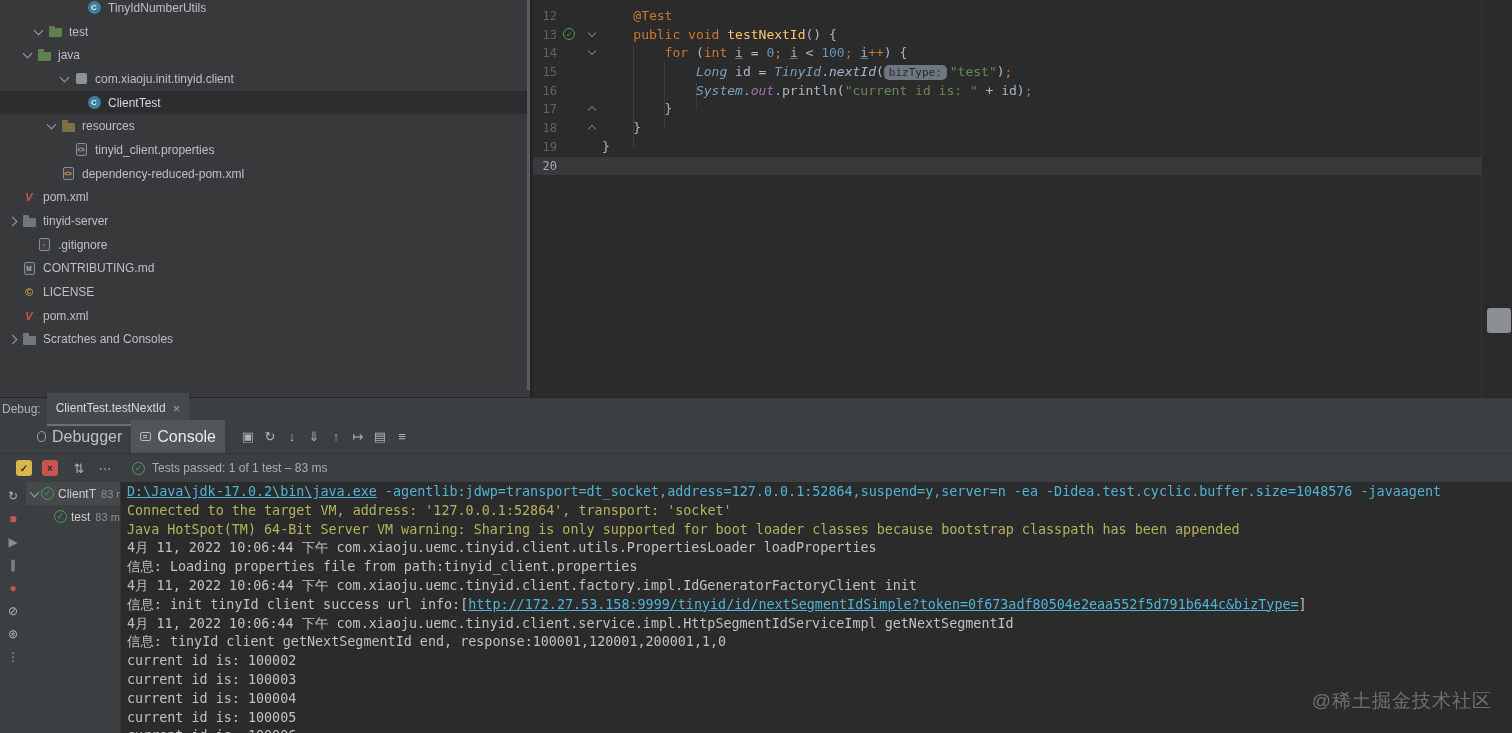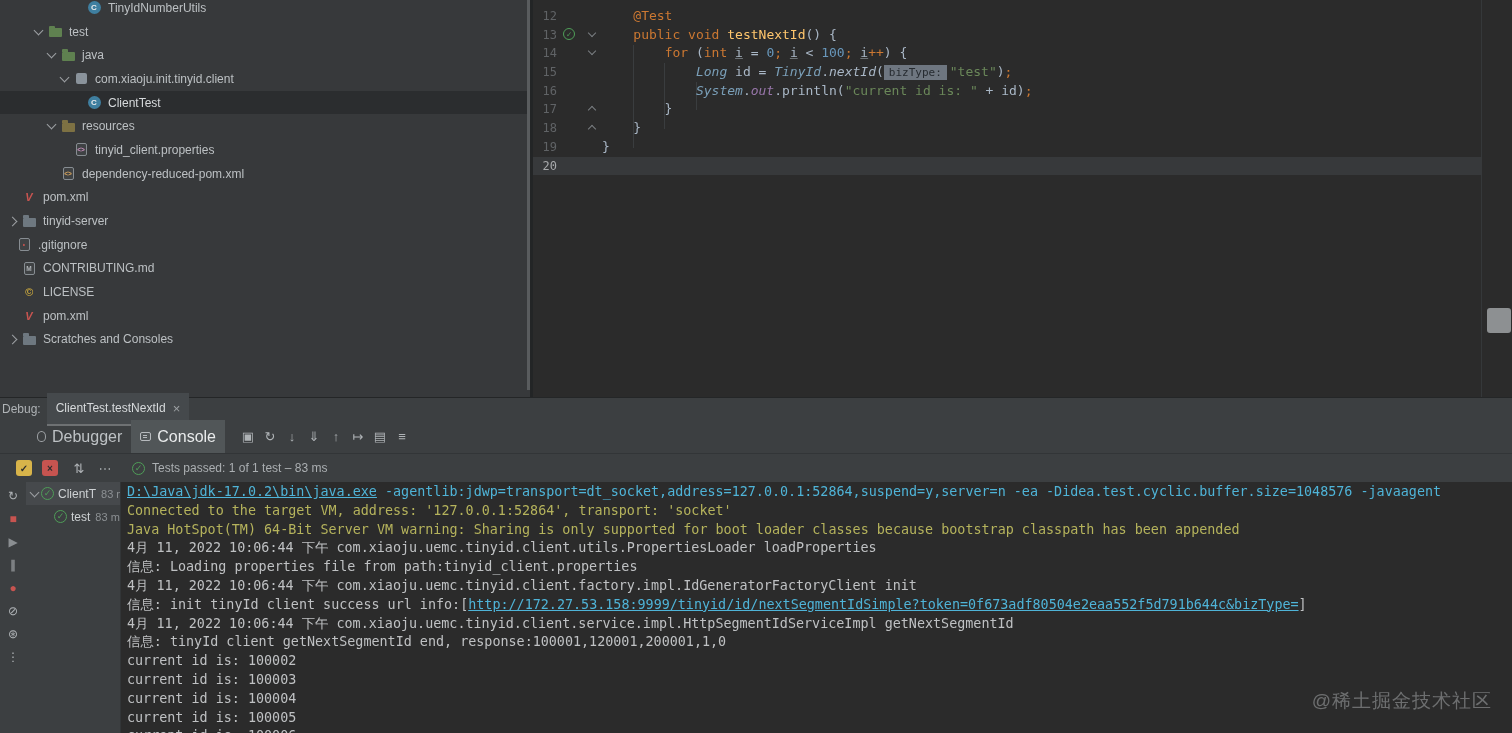--- a/index.html
+++ b/index.html
@@ -62,21 +62,21 @@
   .tk-ann  { color:#CC7832; }
   .tk-mdecl{ color:#FFC66D; }
   .tk-num  { color:#6897BB; }
   .tk-str  { color:#6A8759; }
   .tk-semi { color:#CC7832; }
   .tk-cls  { color:#7A9FB8; font-style:italic; }
   .tk-field{ color:#9876AA; font-style:italic; }
   .tk-method { color:#A9B7C6; }
   .tk-smethod{ color:#A9B7C6; font-style:italic; }
   .tk-varu { color:#A9B7C6; text-decoration:underline; text-decoration-color:#6E7478; }
-  .tk-hint { background:#6E7680; color:#262B30; border-radius:0; padding:1px 5px; font-size:11px; margin-right:3px; }
+  .tk-hint { background:#6E7680; color:#262B30; border-radius:5px; padding:1px 5px; font-size:11px; margin-right:3px; }
   .editor-scroll-thumb { position:absolute; right:2px; top:308px; width:24px; height:25px;
       background:#9FA2A4; opacity:.85; border-radius:3px; }
 
   
   .debug-pane { position:absolute; left:0; top:397px; width:1512px; height:336px; background:#3C3F41; border-top:1px solid #242627; }
   .row-a { height:22px; display:flex; align-items:center; }
   .debug-label { color:#AFB3B6; font-size:12px; margin:0 6px 0 2px; }
   .session-tab { display:flex; align-items:center; gap:7px; background:#45494C; height:33px; padding:0 9px;
       color:#D7DADC; font-size:12px; border-bottom:2px solid #6E7173; cursor:default; }
   .tab-close { color:#9DA1A4; font-size:13px; cursor:pointer; }
@@ -133,77 +133,77 @@
           </span>
           <span class="tlabel">TinyIdNumberUtils</span>
         </div>
         <div class="tree-row" style="padding-left: 32px;">
           <span class="chev chev-down"></span>
           <span class="ticon">
             <span class="ifolder" style="background: rgb(95, 129, 80);"></span>
           </span>
           <span class="tlabel">test</span>
         </div>
+        <div class="tree-row" style="padding-left: 21px;">
+          <span class="chev chev-down"></span>
+          <span class="ticon">
+            <span class="ifolder" style="background: rgb(95, 129, 80);"></span>
+          </span>
+          <span class="tlabel">java</span>
+        </div>
+        <div class="tree-row" style="padding-left: 58px;">
+          <span class="chev chev-down"></span>
+          <span class="ticon">
+            <span class="ipkg"></span>
+          </span>
+          <span class="tlabel">com.xiaoju.init.tinyid.client</span>
+        </div>
+        <div class="tree-row selected" style="padding-left: 71px;">
+          <span class="chev"></span>
+          <span class="ticon">
+            <span class="icircle" style="background: rgb(63, 127, 160);">C</span>
+          </span>
+          <span class="tlabel">ClientTest</span>
+        </div>
         <div class="tree-row" style="padding-left: 45px;">
           <span class="chev chev-down"></span>
           <span class="ticon">
-            <span class="ifolder" style="background: rgb(95, 129, 80);"></span>
-          </span>
-          <span class="tlabel">java</span>
+            <span class="ifolder" style="background: rgb(125, 113, 67);"></span>
+          </span>
+          <span class="tlabel">resources</span>
         </div>
         <div class="tree-row" style="padding-left: 58px;">
-          <span class="chev chev-down"></span>
-          <span class="ticon">
-            <span class="ipkg"></span>
-          </span>
-          <span class="tlabel">com.xiaoju.init.tinyid.client</span>
-        </div>
-        <div class="tree-row selected" style="padding-left: 71px;">
-          <span class="chev"></span>
-          <span class="ticon">
-            <span class="icircle" style="background: rgb(63, 127, 160);">C</span>
-          </span>
-          <span class="tlabel">ClientTest</span>
+          <span class="chev"></span>
+          <span class="ticon">
+            <span class="ifile" style="color: rgb(197, 143, 187);">&lt;&gt;</span>
+          </span>
+          <span class="tlabel">tinyid_client.properties</span>
         </div>
         <div class="tree-row" style="padding-left: 45px;">
-          <span class="chev chev-down"></span>
-          <span class="ticon">
-            <span class="ifolder" style="background: rgb(125, 113, 67);"></span>
-          </span>
-          <span class="tlabel">resources</span>
-        </div>
-        <div class="tree-row" style="padding-left: 58px;">
-          <span class="chev"></span>
-          <span class="ticon">
-            <span class="ifile" style="color: rgb(197, 143, 187);">&lt;&gt;</span>
-          </span>
-          <span class="tlabel">tinyid_client.properties</span>
-        </div>
-        <div class="tree-row" style="padding-left: 45px;">
           <span class="chev"></span>
           <span class="ticon">
             <span class="ifile" style="color: rgb(214, 163, 92);">&lt;&gt;</span>
           </span>
           <span class="tlabel">dependency-reduced-pom.xml</span>
         </div>
         <div class="tree-row" style="padding-left: 6px;">
           <span class="chev"></span>
           <span class="ticon">
             <span class="iglyph" style="color: rgb(199, 84, 80);">V</span>
           </span>
           <span class="tlabel">pom.xml</span>
         </div>
         <div class="tree-row" style="padding-left: 6px;">
           <span class="chev chev-right"></span>
           <span class="ticon">
             <span class="ifolder" style="background: rgb(110, 120, 128);"></span>
           </span>
           <span class="tlabel">tinyid-server</span>
         </div>
-        <div class="tree-row" style="padding-left: 1px;">
+        <div class="tree-row" style="padding-left: 21px;">
           <span class="chev"></span>
           <span class="ticon">
             <span class="ifile" style="color: rgb(199, 84, 80);">•</span>
           </span>
           <span class="tlabel">.gitignore</span>
         </div>
         <div class="tree-row" style="padding-left: 6px;">
           <span class="chev"></span>
           <span class="ticon">
             <span class="ifile" style="color: rgb(174, 179, 182);">M</span>

